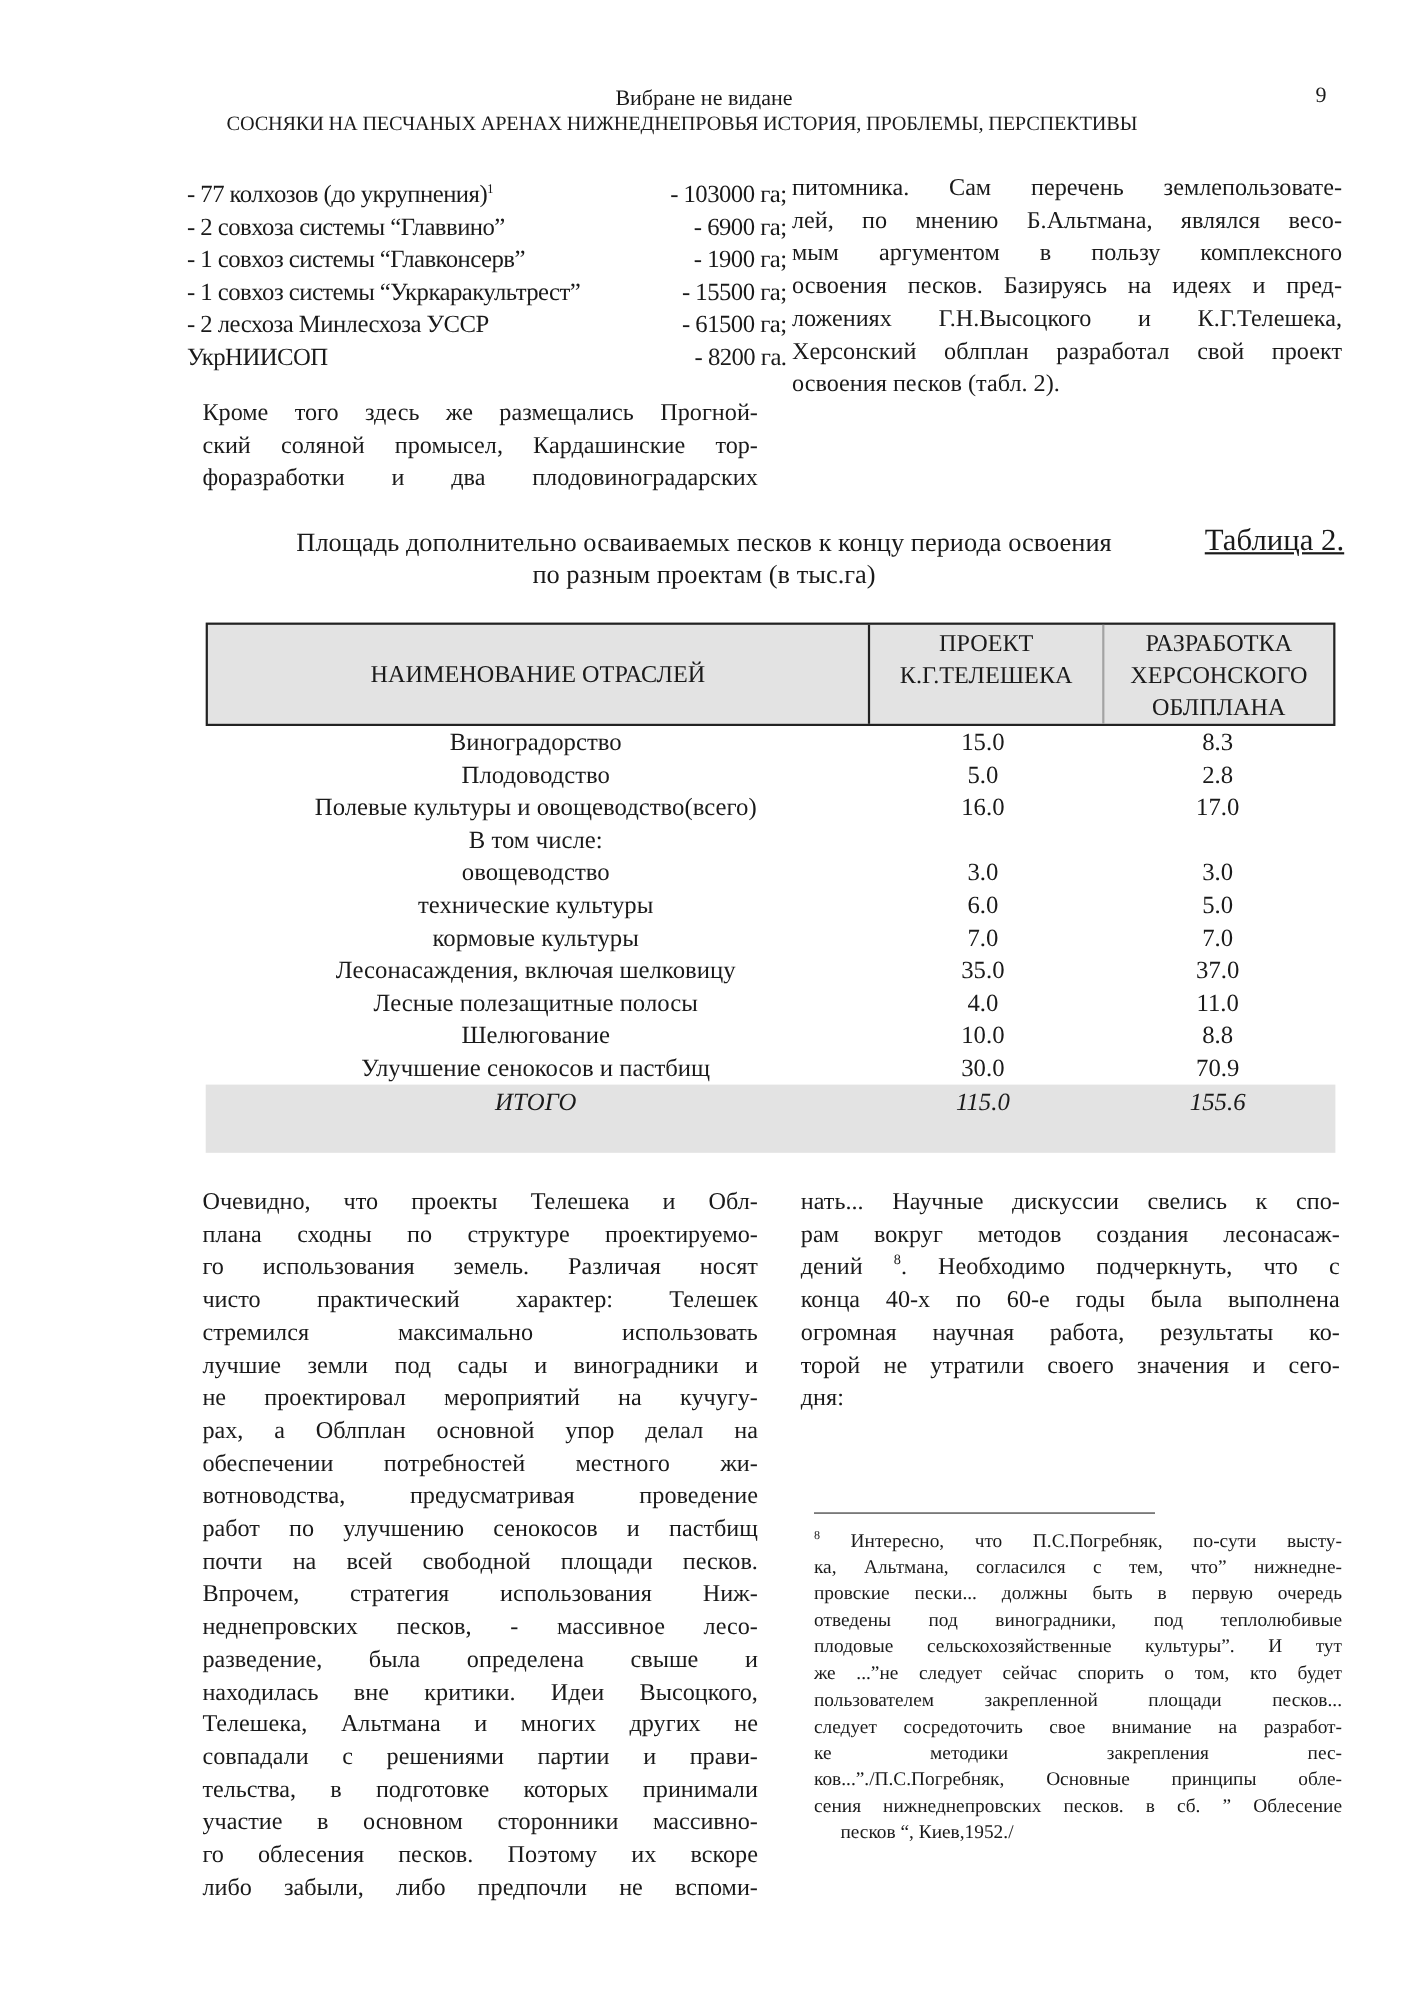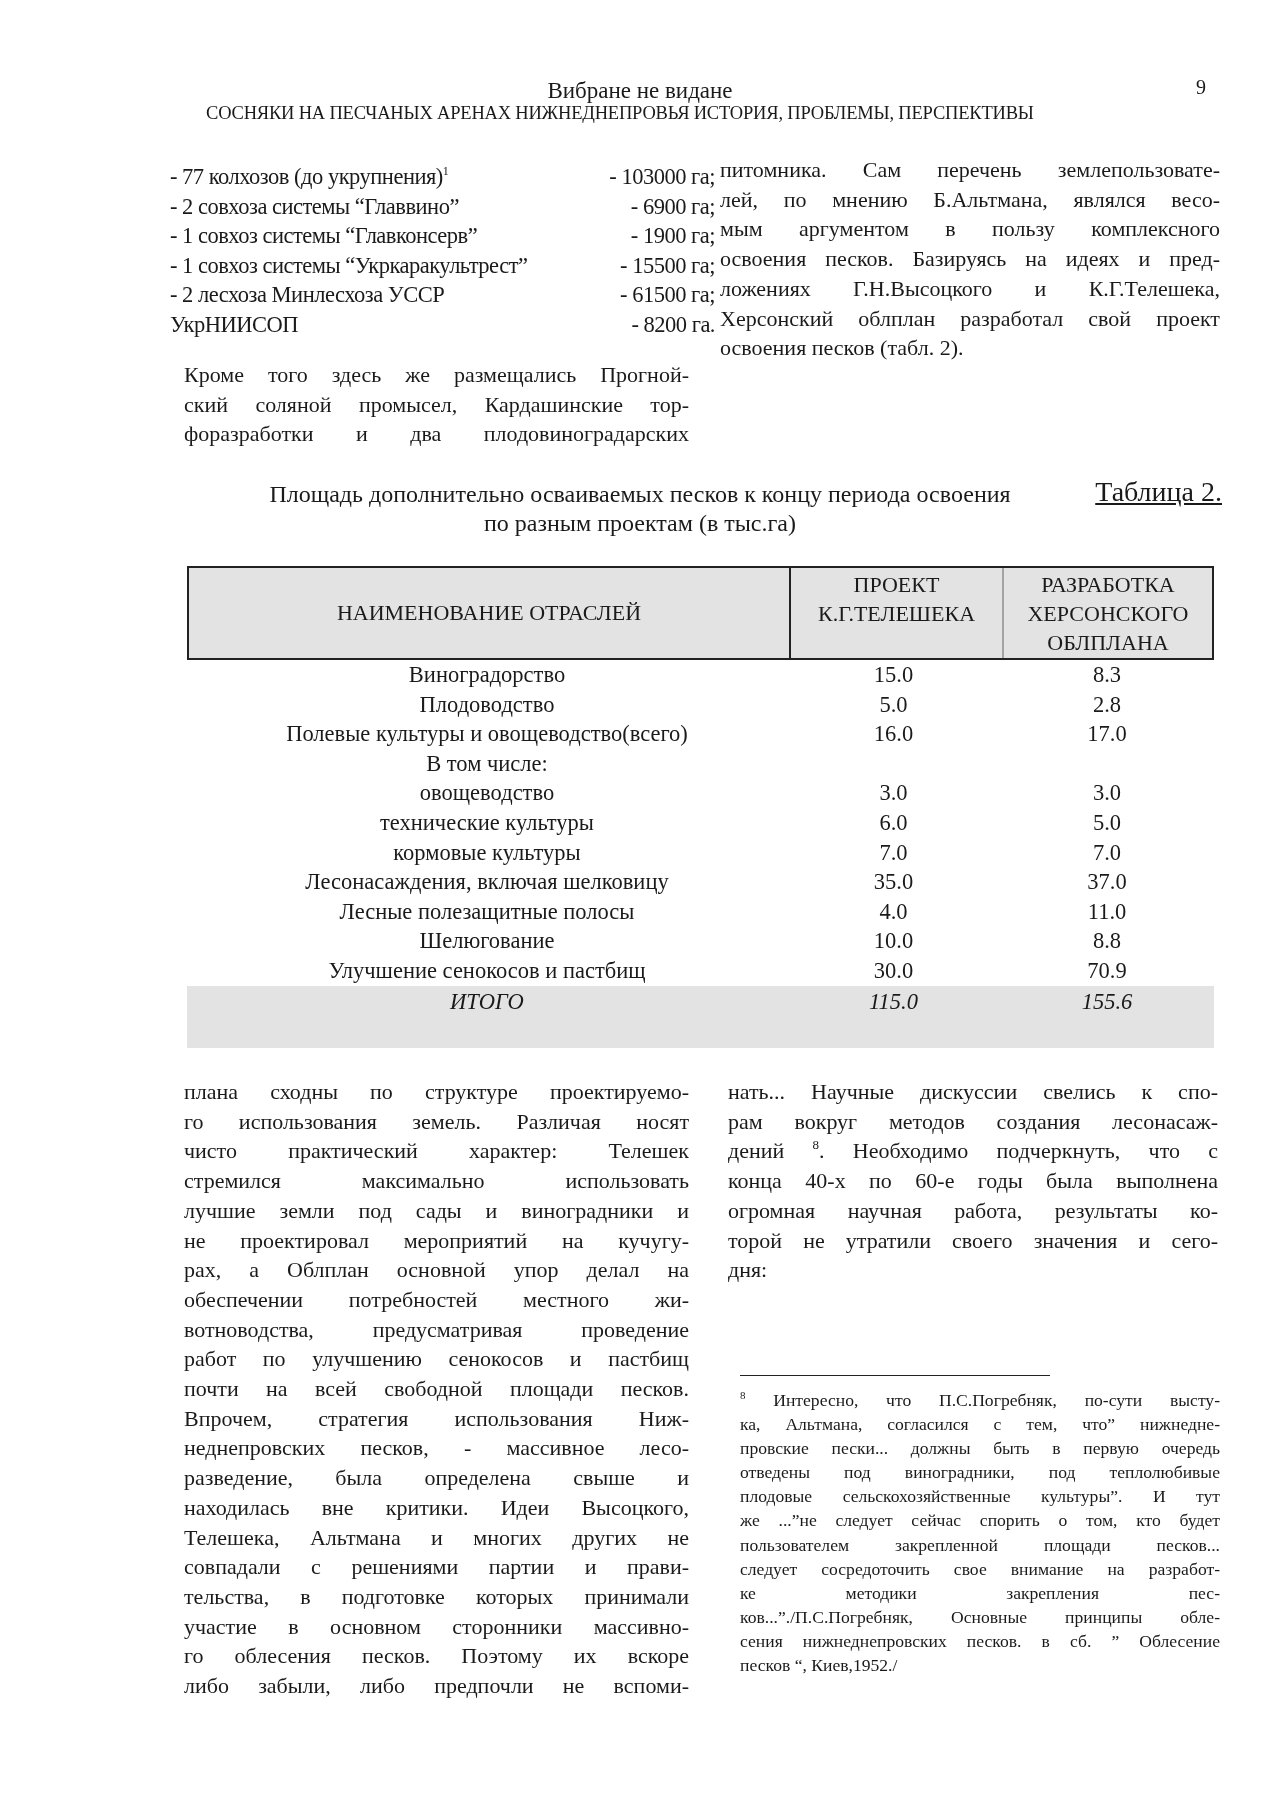--- a/index.html
+++ b/index.html
@@ -1,21 +1,21 @@
 <!DOCTYPE html>
 <html><head>
 <meta charset="utf-8">
 <style>
   html, body { margin: 0; padding: 0; background: #ffffff; }
   body { width: 1280px; height: 1810px; position: relative; overflow: hidden;
          font-family: "Liberation Serif", "DejaVu Serif", serif; color: #1a1a1a; }
   .abs { position: absolute; }
 
   
-  .run-sub { left: 0; width: 1280px; top: 78px; text-align: center; font-size: 23px; }
+  .run-sub { left: 0; width: 1280px; top: 78px; text-align: center; font-size: 20px; }
   .run-title { left: 206px; top: 103px; font-size: 18.5px; letter-spacing: -0.2px; white-space: nowrap; }
   .page-num { left: 1196px; top: 76px; font-size: 20px; }
 
   
   .land-list { left: 170px; top: 162px; width: 545px; font-size: 22.5px; letter-spacing: -0.5px; }
   .land-row { position: relative; height: 29.5px; line-height: 29.5px; white-space: nowrap; }
   .land-name { position: absolute; left: 0; }
   .land-name sup { font-size: 12px; vertical-align: 9px; line-height: 0; }
   .land-val { position: absolute; right: 0; text-align: left; }
 
@@ -49,21 +49,21 @@
   .tr-total { height: 62px; background: #e3e3e3; font-weight: normal; font-style: italic; }
   .tr-total .td { line-height: 31px; }
 
   
   .p-left-bot { left: 184px; top: 1077px; width: 505px; }
   .p-right-bot { left: 728px; top: 1077px; width: 490px; }
 
   .fn-rule { left: 740px; top: 1375px; width: 310px; height: 0; border-top: 1.5px solid #222; }
   .footnote { left: 740px; top: 1388px; width: 480px; font-size: 17.6px; line-height: 24.1px; }
   .footnote .ln { display: block; text-align: justify; text-align-last: justify; white-space: nowrap; }
-  .footnote .ln.last { text-align-last: left; }
+  .footnote .ln.last { text-align-last: left; margin-left: 24px; }
   .footnote sup { font-size: 11px; vertical-align: 7px; line-height: 0; }
 </style>
 </head>
 <body>
 
 <div class="abs run-sub">Вибране не видане</div>
 <div class="abs run-title">СОСНЯКИ НА ПЕСЧАНЫХ АРЕНАХ НИЖНЕДНЕПРОВЬЯ ИСТОРИЯ, ПРОБЛЕМЫ, ПЕРСПЕКТИВЫ</div>
 <div class="abs page-num">9</div>
 
 <div class="abs land-list">
@@ -186,20 +186,21 @@
     </div>
     <div class="tr tr-total">
       <span class="td td-name">ИТОГО</span>
       <span class="td td-tel">115.0</span>
       <span class="td td-obl">155.6</span>
     </div>
   </div>
 </div>
 
 <div class="abs para p-left-bot">
+  <span class="ln">Очевидно, что проекты Телешека и Обл-</span>
   <span class="ln">плана сходны по структуре проектируемо-</span>
   <span class="ln">го использования земель. Различая носят</span>
   <span class="ln">чисто практический характер:   Телешек</span>
   <span class="ln">стремился максимально использовать</span>
   <span class="ln">лучшие земли под сады и виноградники и</span>
   <span class="ln">не проектировал мероприятий на кучугу-</span>
   <span class="ln">рах, а Облплан основной упор делал на</span>
   <span class="ln">обеспечении потребностей местного жи-</span>
   <span class="ln">вотноводства,  предусматривая проведение</span>
   <span class="ln">работ по улучшению сенокосов и пастбищ</span>

